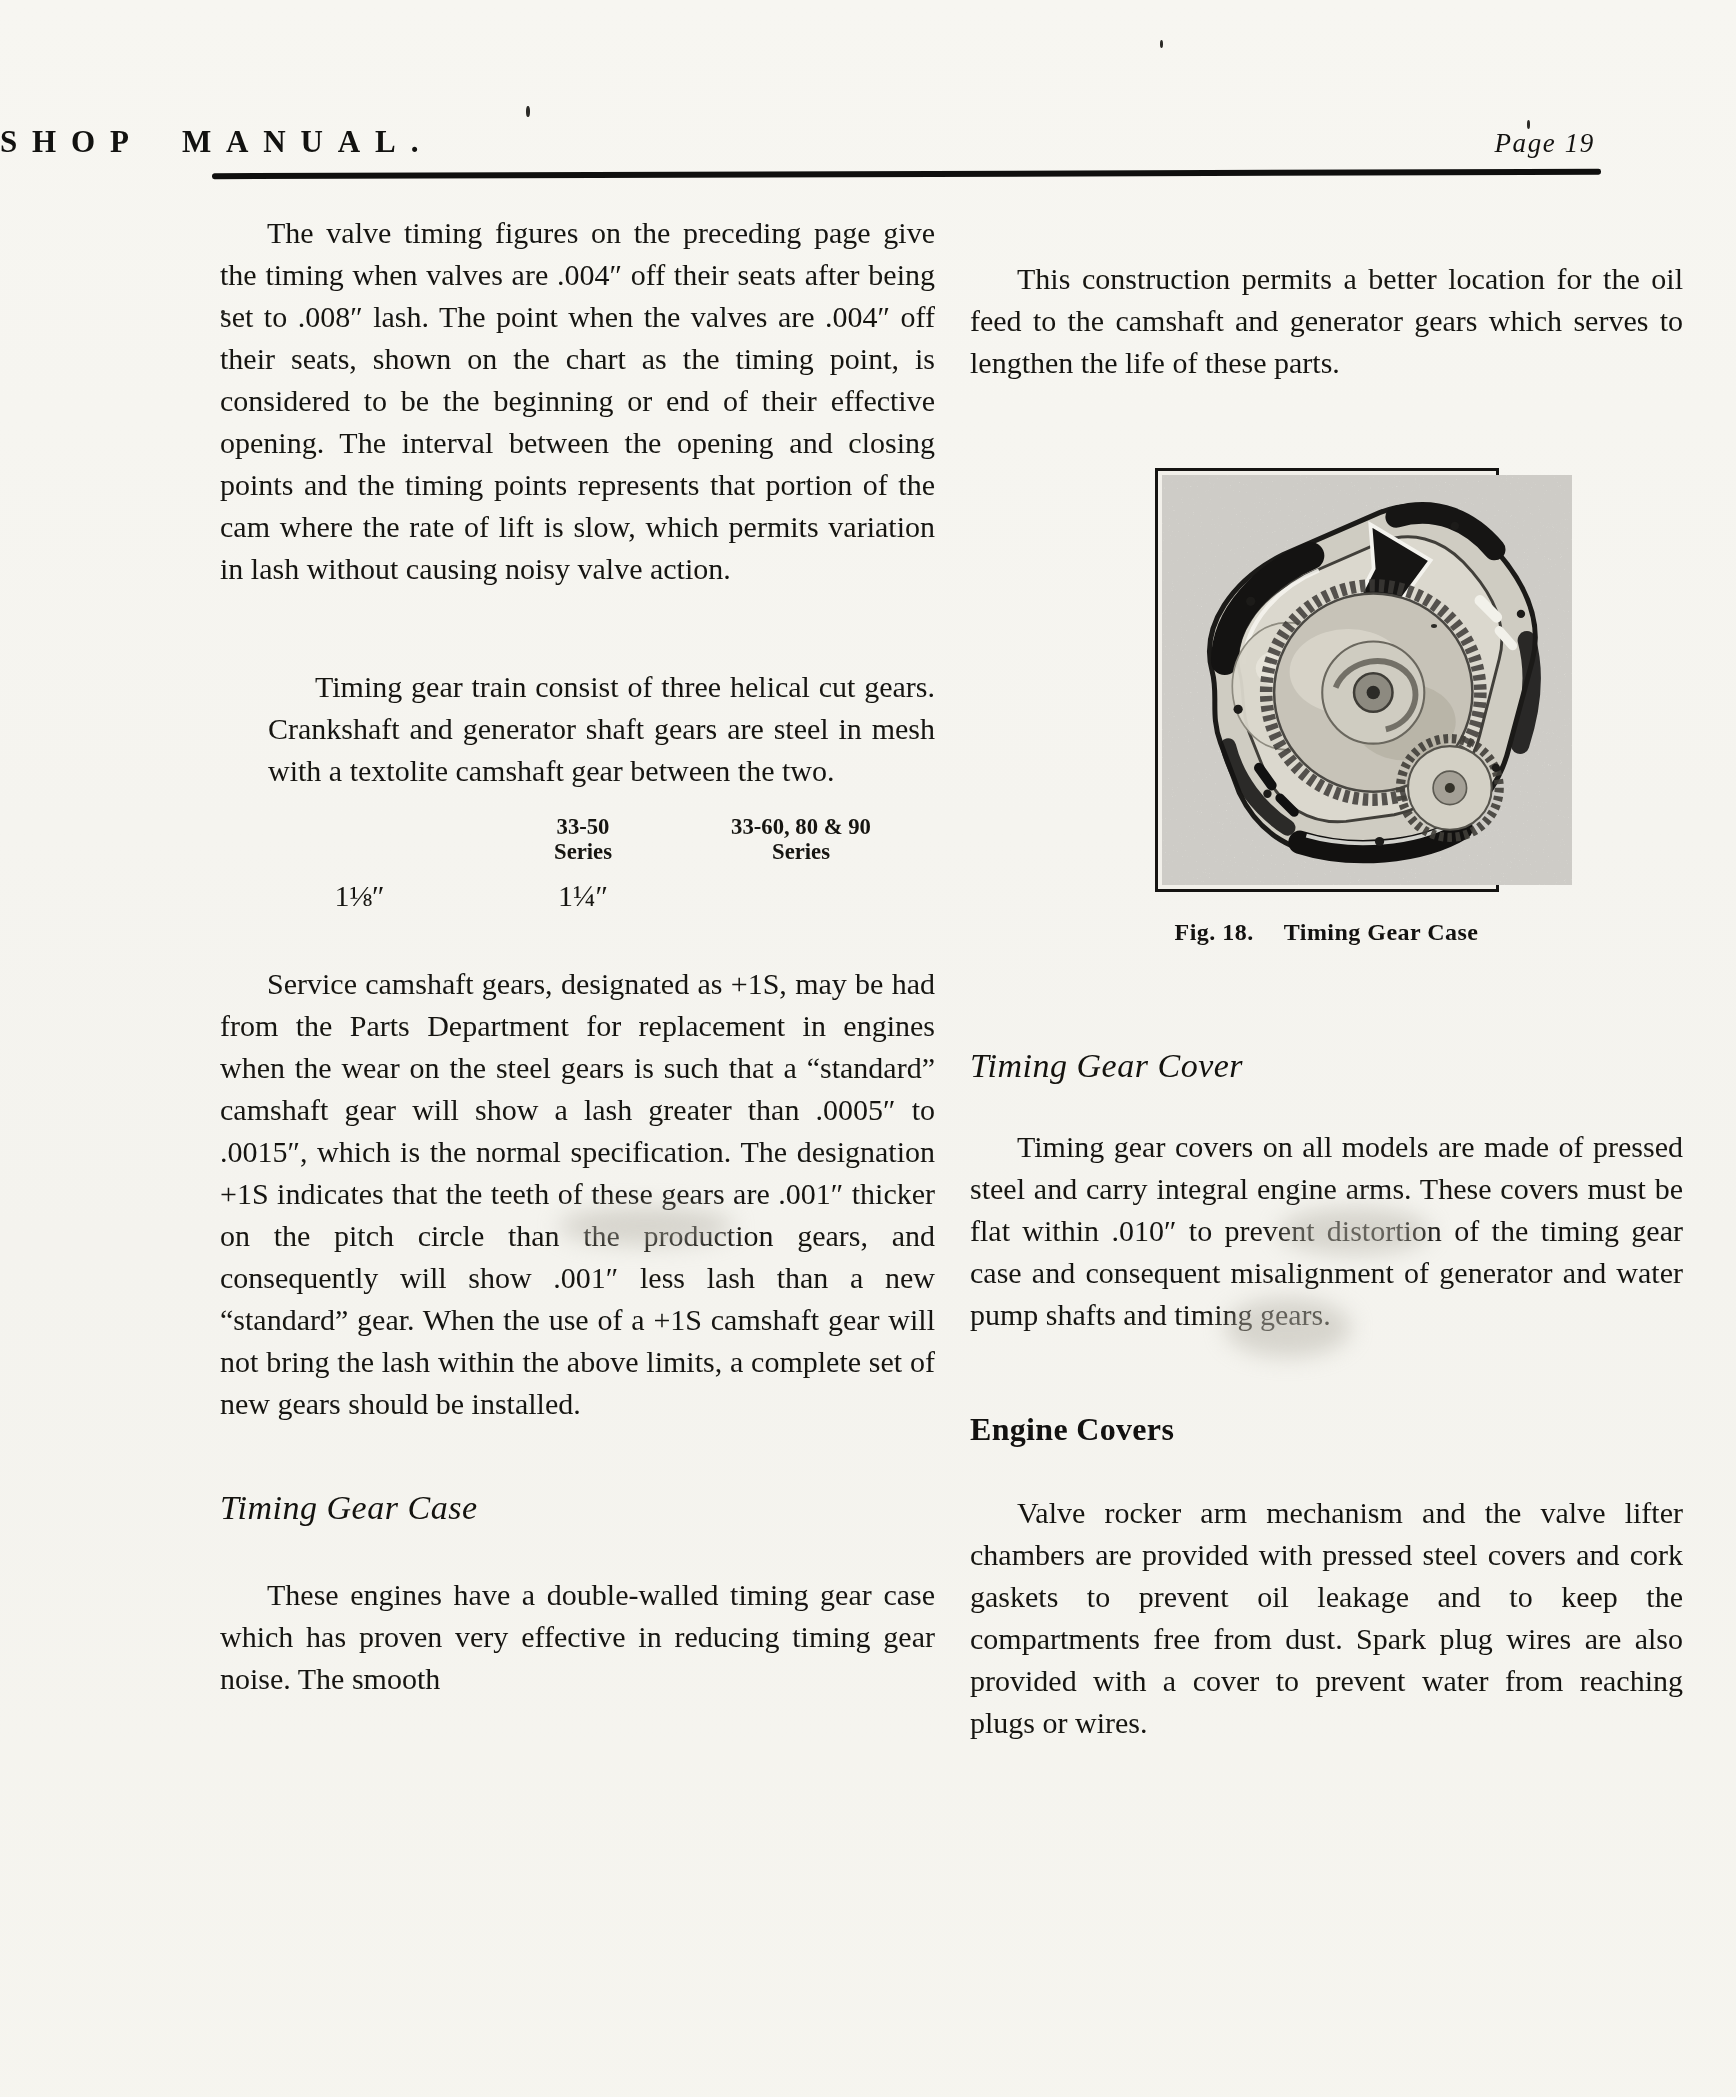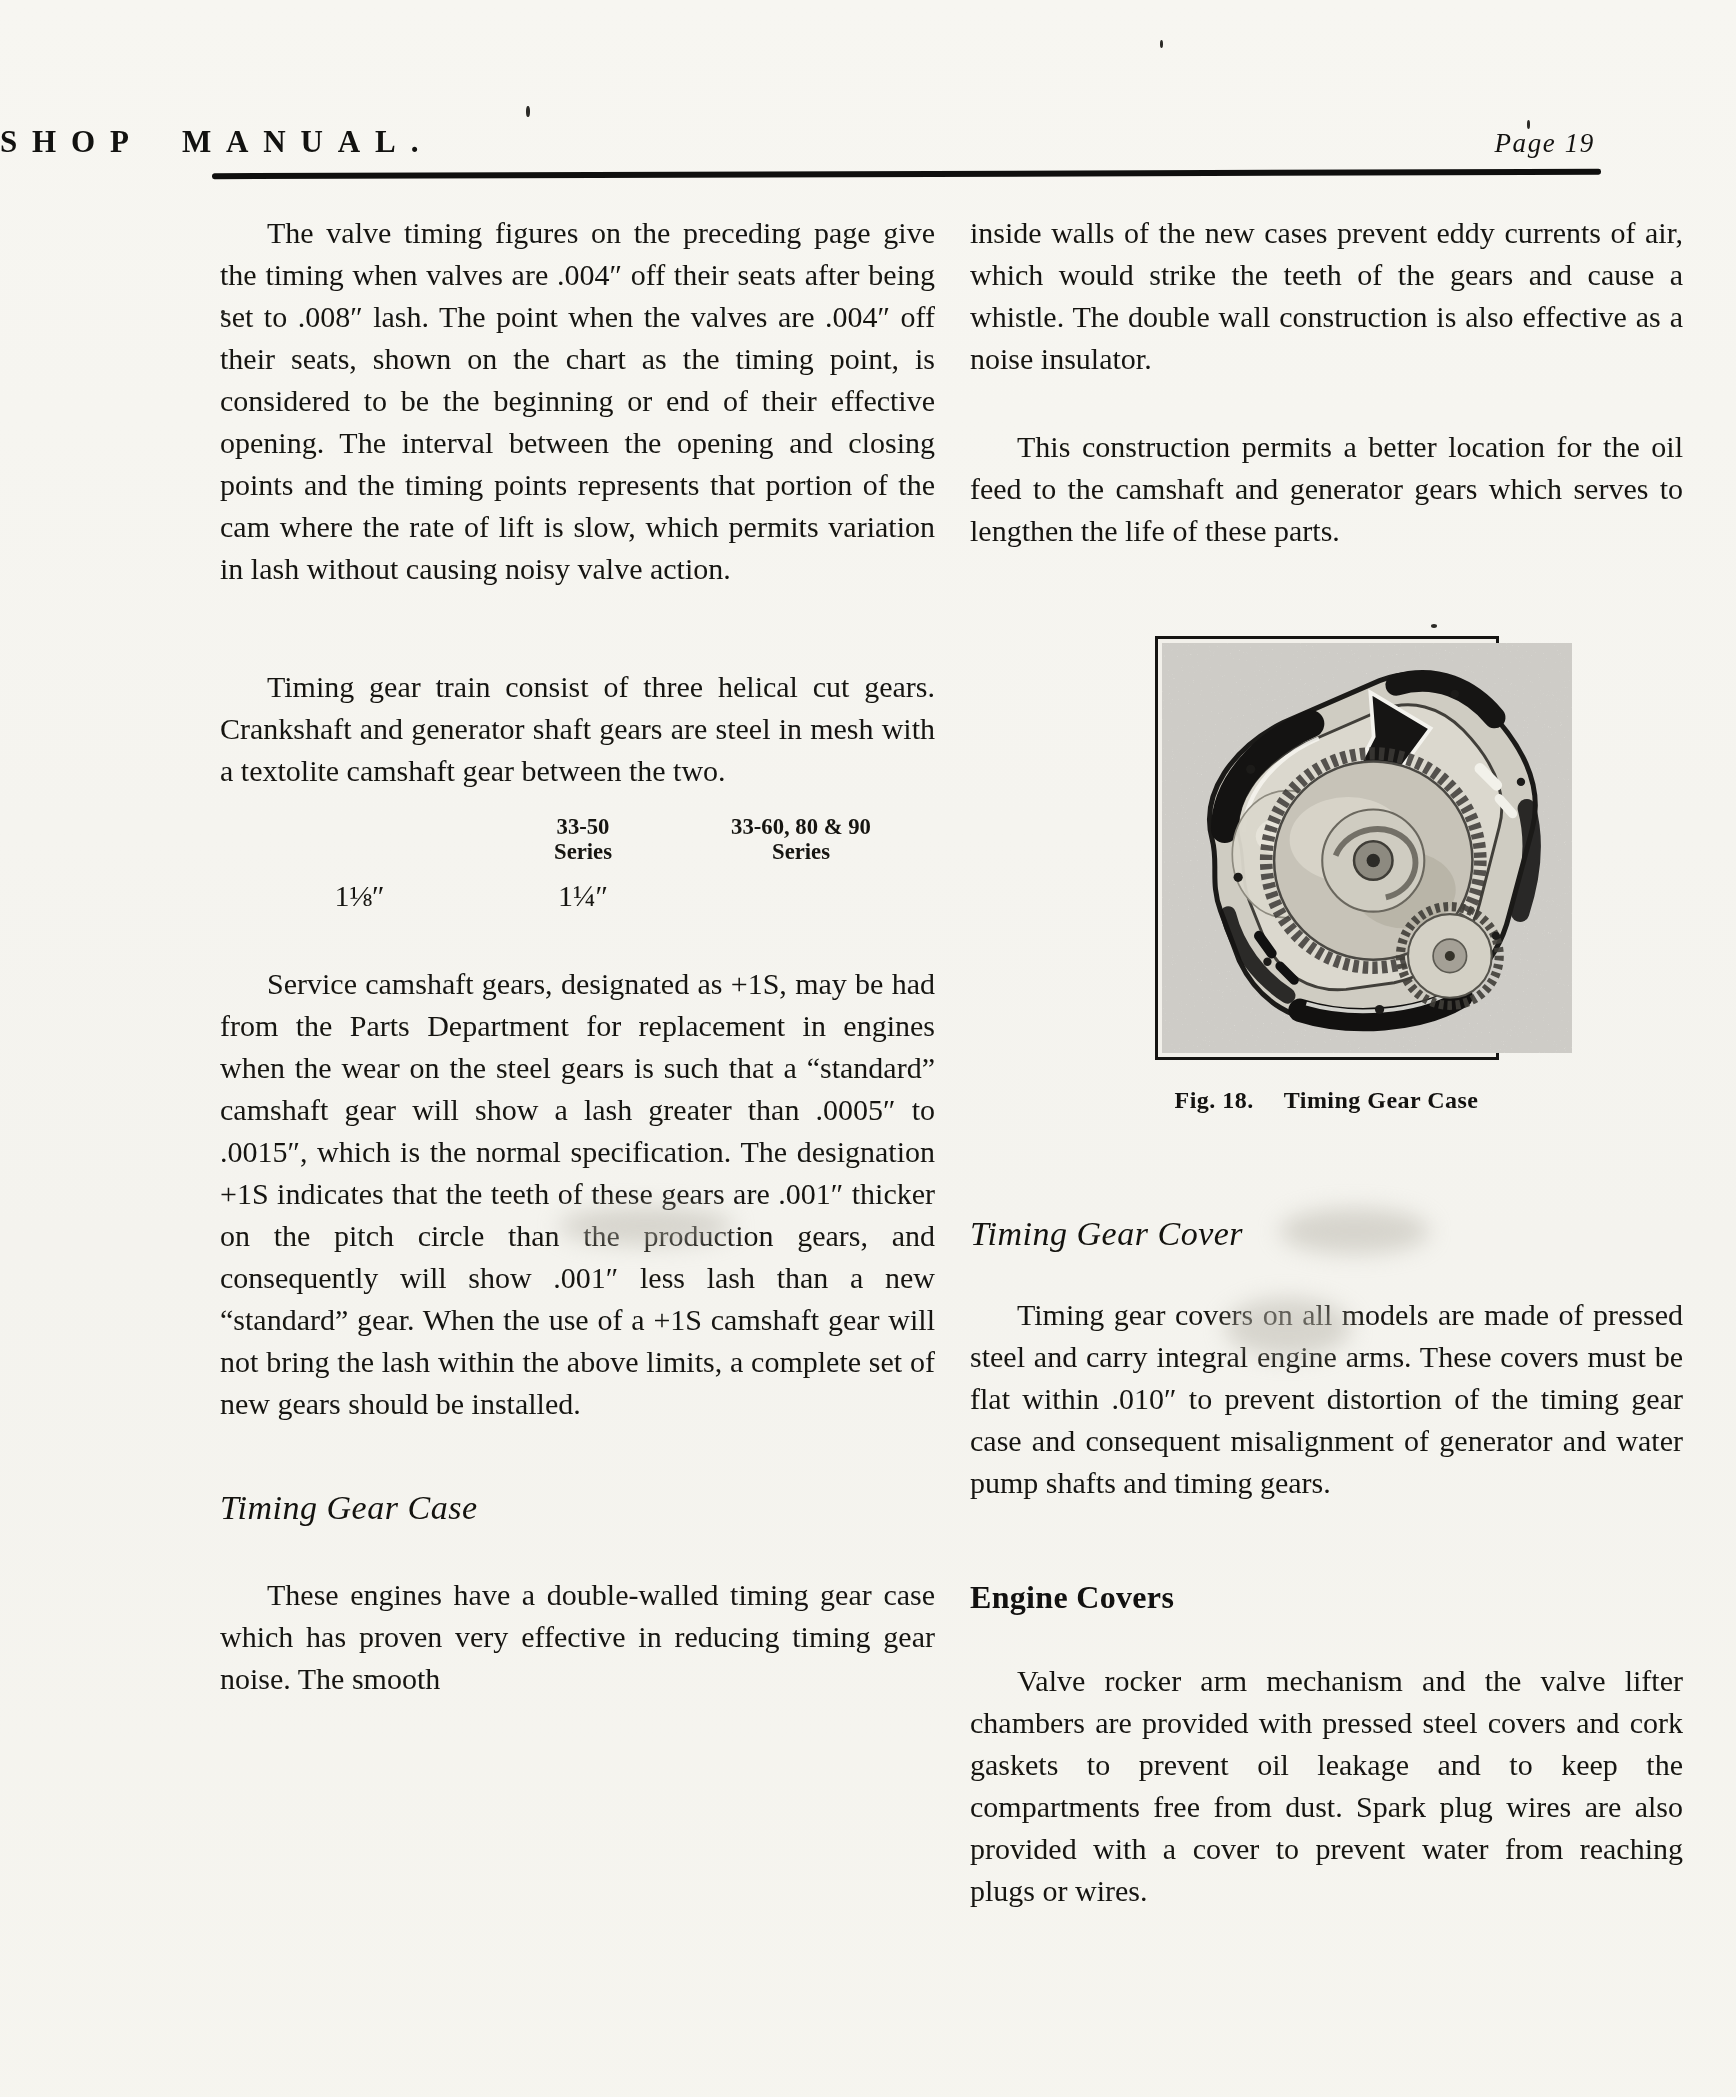--- a/index.html
+++ b/index.html
@@ -34,21 +34,21 @@
   p.no-indent{text-indent:0;}
   .h-roman{
     font-size:32px;font-weight:700;text-align:left;text-indent:0;
     margin:0;line-height:39px;color:#121110;letter-spacing:.01em;
   }
   .h-italic{
     font-size:34px;font-weight:500;font-style:italic;text-align:left;text-indent:0;
     margin:0;line-height:40px;color:#14130f;letter-spacing:.015em;
   }
   .mt-heading1{margin-top:105px;}
-  .mt-body1{margin-top:76px;}
+  .mt-body1{margin-top:76px;margin-left:48px;}
   .mt-heading2{margin-top:51px;}
   .mt-body2{margin-top:46px;}
   .mt-heading3{margin-top:63px;}
   .mt-para{margin-top:46px;}
 
   
   .spec-table{margin-top:22px;}
   .spec-grid{
     display:grid;grid-template-columns:1fr 168px 268px;
     align-items:end;column-gap:0;
@@ -112,21 +112,20 @@
     </div>
   </div>
 
   <p class="mt-body2">Service camshaft gears, designated as +1S, may be had from the Parts Department for replacement in engines when the wear on the steel gears is such that a “standard” camshaft gear will show a lash greater than .0005″ to .0015″, which is the normal specification.  The designation +1S indicates that the teeth of these gears are .001″ thicker on the pitch circle than the production gears, and consequently will show .001″ less lash than a new “standard” gear.  When the use of a +1S camshaft gear will not bring the lash within the above limits, a complete set of new gears should be installed.</p>
 
   <h2 class="h-italic mt-heading3">Timing Gear Case</h2>
   <p class="mt-para">These engines have a double-walled timing gear case which has proven very effective in reducing timing gear noise.  The smooth</p>
 </div>
 
 <div class="col col-right">
-  <p class="no-indent">inside walls of the new cases prevent eddy currents of air, which would strike the teeth of the gears and cause a whistle. The double wall construction is also effective as a noise insulator.</p>
   <p class="mt-para">This construction permits a better location for the oil feed to the camshaft and generator gears which serves to lengthen the life of these parts.</p>
 
   <div class="figure-wrap">
     <div class="figure-frame">
 
       <svg viewBox="0 0 980 980" xmlns="http://www.w3.org/2000/svg">
         <defs>
           <filter id="grain" x="0" y="0" width="100%" height="100%">
             <feTurbulence type="fractalNoise" baseFrequency="0.52" numOctaves="2" seed="11" result="n"></feTurbulence>
             <feColorMatrix in="n" type="matrix" values="0 0 0 0 0  0 0 0 0 0  0 0 0 0 0  0.9 0.9 0.9 0 0"></feColorMatrix>

